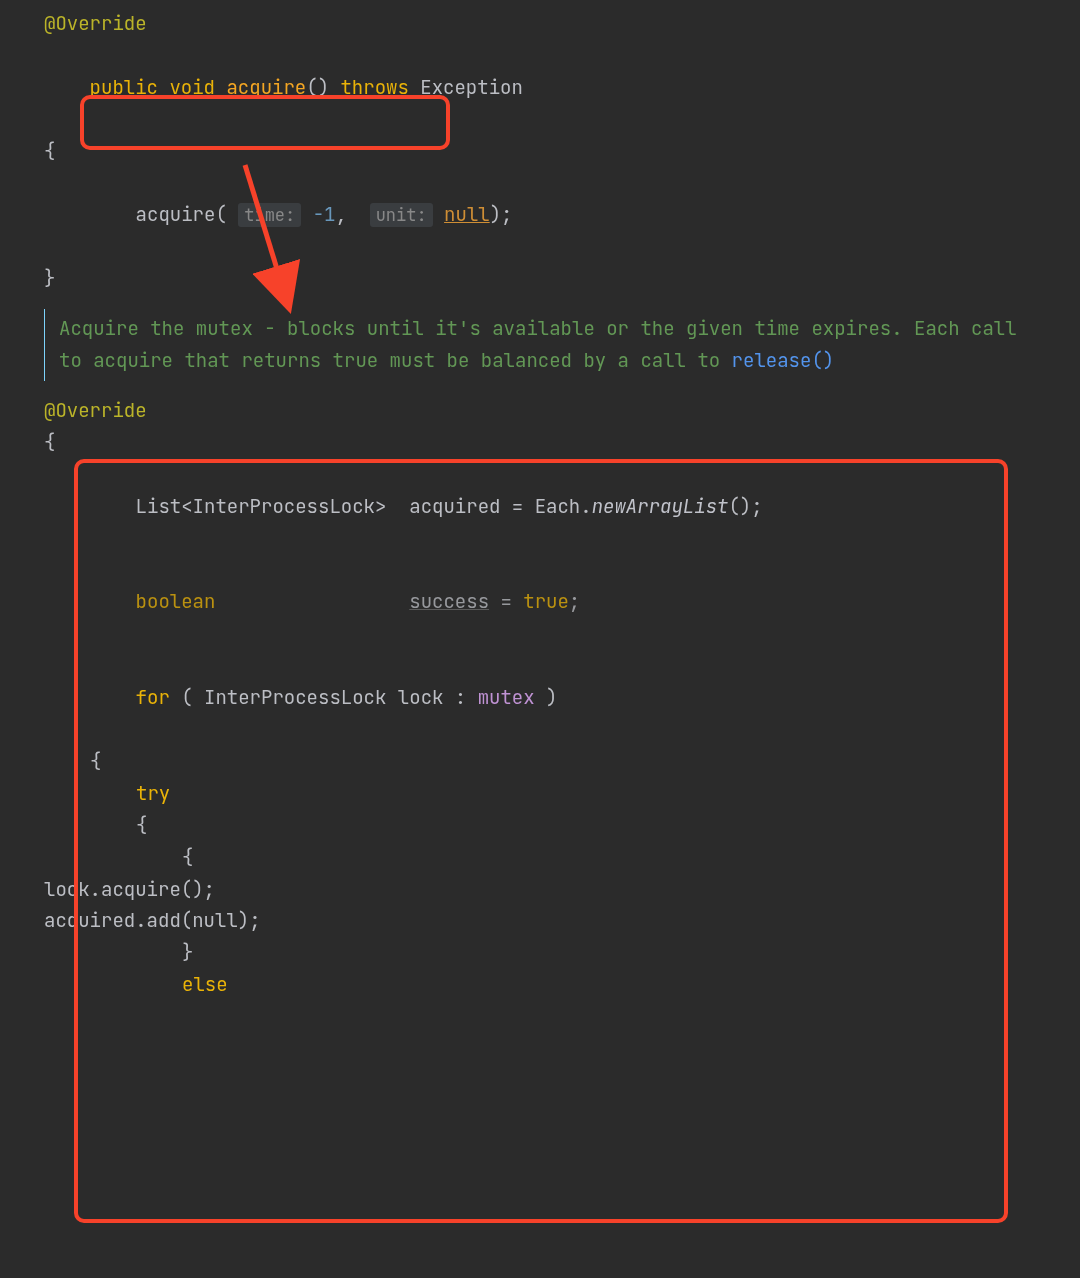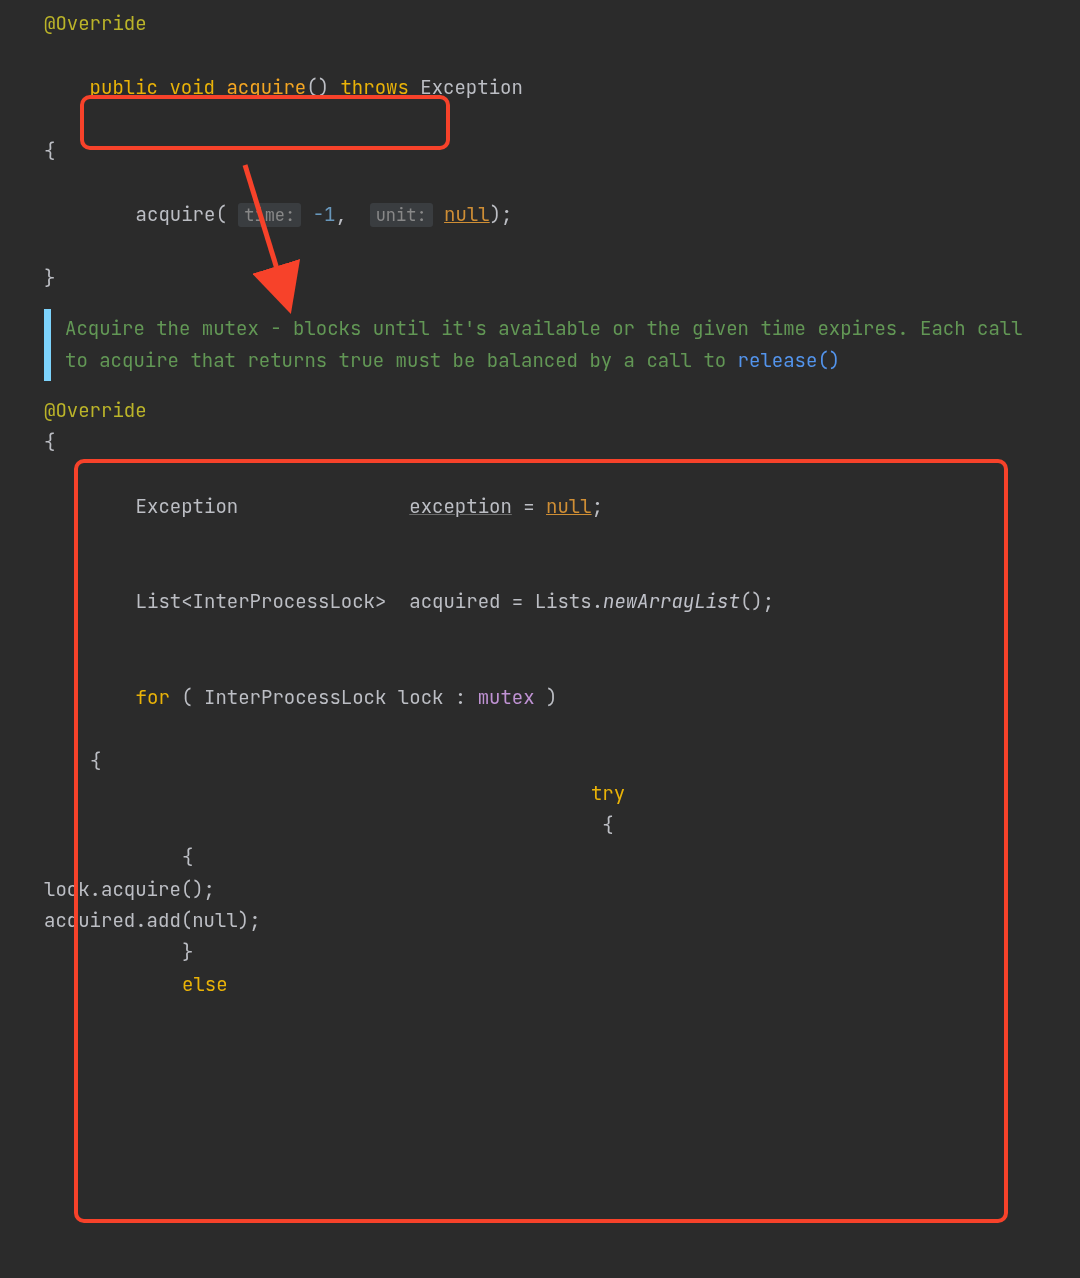--- a/index.html
+++ b/index.html
@@ -1,34 +1,34 @@
 <!DOCTYPE html>
 <html><head>
 <meta charset="utf-8">
 <style>
   html,body{margin:0;padding:0;background:#2b2b2b;color:#bcbec4;font-family:"JetBrains Mono","Fira Code",Consolas,monospace;font-size:19px;line-height:1.68;}
   .editor{position:relative;padding:8px 0 40px 0;width:1080px;height:1278px;box-sizing:border-box;overflow:hidden;}
   .line{white-space:pre;padding:0 0 0 44px;position:relative;}
   .indent-1{padding-left:90px;}
-  .indent-2{padding-left:136px;text-align:center;}
+  .indent-2{padding-left:136px;}
   .indent-3{padding-left:182px;}
   .indent-4{}
   .kw{color:#eab308;}
   .type{color:#bcbec4;}
   .method-decl{color:#f4a623;}
   .num{color:#6897bb;}
   .null{color:#cf8e35;text-decoration:underline;}
   .field{color:#bf92d3;}
   .static{font-style:italic;color:#c0c2ca;}
   .under{text-decoration:underline;text-decoration-color:#6c6c6c;}
   .ann{color:#bbb429;}
   .link{color:#5394ec;}
   .doc{color:#629755;}
   .hint{background:#3a3d40;border-radius:3px;padding:1px 6px;color:#888;font-size:17px;}
-  .doc-block{border-left:7px solid #7dd3fc;margin:14px 0 14px 44px;padding:4px 0 4px 14px;max-width:990px;}
+  .doc-block{border-left:1px solid #7dd3fc;margin:14px 0 14px 44px;padding:4px 0 4px 14px;max-width:990px;}
   .doc-block .doc-line{white-space:normal;word-wrap:break-word;}
   .box1{position:absolute;border:4px solid #f7422a;border-radius:10px;left:80px;top:95px;width:362px;height:47px;pointer-events:none;}
   .box2{position:absolute;border:4px solid #f7422a;border-radius:10px;left:74px;top:459px;width:926px;height:756px;pointer-events:none;}
   .arrow{position:absolute;left:230px;top:155px;pointer-events:none;}
 </style>
 </head>
 <body>
 
 <div class="editor">
 
@@ -43,24 +43,24 @@
   <div class="line">}</div>
 
   <div class="doc-block">
     <div class="doc-line"><span class="doc">Acquire the mutex - blocks until it's available or the given time expires. Each call to acquire that returns true must be balanced by a call to </span><span class="link">release()</span></div>
   </div>
 
   <div class="line"><span class="ann">@Override</span></div>
   <div class="line">{</div>
 
   <div class="line indent-1">
-    <span class="type">Exception</span>               <span class="under">exception</span><span> = </span><span class="null">null</span><span>;</span>
+    <span class="type">List&lt;InterProcessLock&gt;</span>  <span>acquired</span><span> = </span><span>Each</span><span>.</span><span class="static">newArrayList</span><span>();</span>
   </div>
-  <div class="line indent-1">
-    <span class="type">List&lt;InterProcessLock&gt;</span>  <span>acquired</span><span> = </span><span>Lists</span><span>.</span><span class="static">newArrayList</span><span>();</span>
+  <div class="line indent-1" style="opacity:0.75;">
+    <span class="kw">boolean</span>                 <span class="under">success</span><span> = </span><span class="kw">true</span><span>;</span>
   </div>
 
   <div class="line indent-1">
     <span class="kw">for</span><span> ( </span><span class="type">InterProcessLock</span> <span>lock</span><span> : </span><span class="field">mutex</span><span> )</span>
   </div>
   <div class="line indent-1">{</div>
 
   <div class="line indent-2"><span class="kw">try</span></div>
   <div class="line indent-2">{</div>
 

